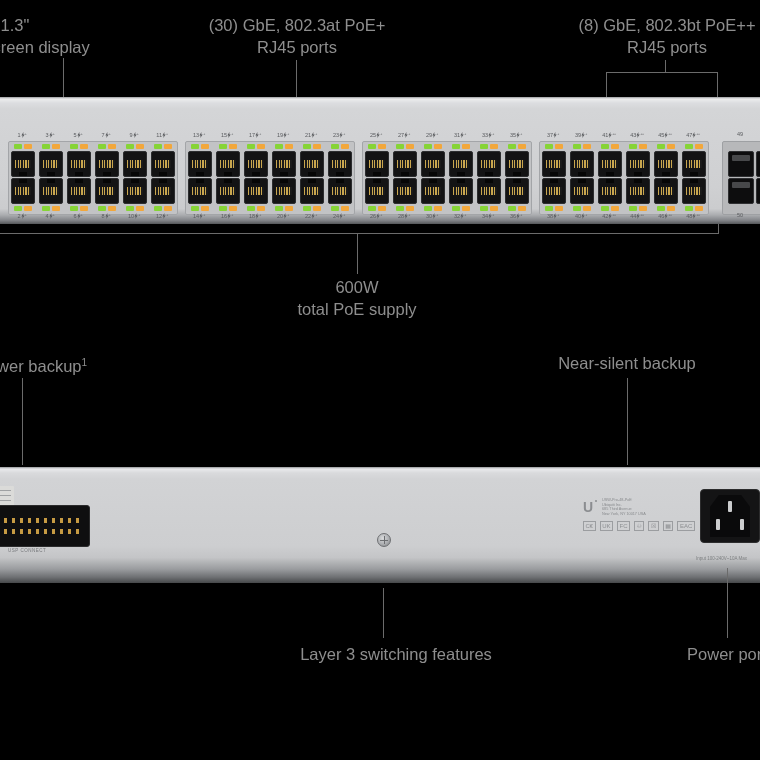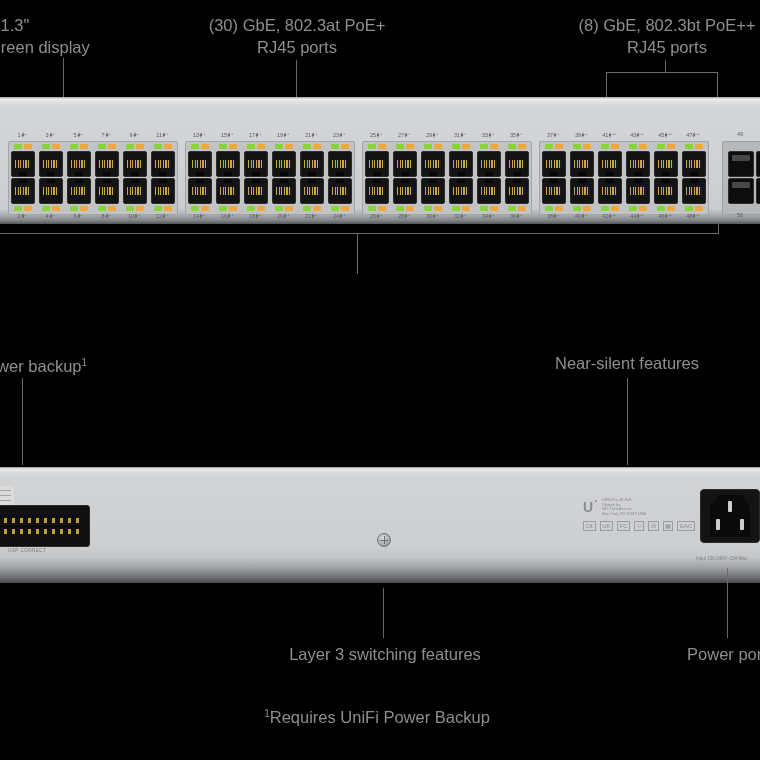--- a/index.html
+++ b/index.html
@@ -731,26 +731,30 @@
     <div class="sfp-cage" style="left:33px;top:9px;"></div>
     <div class="sfp-cage" style="left:33px;top:36px;"></div>
   </div>
   <div class="sfp-label" style="left:727px;top:131px;">49</div>
   <div class="sfp-label" style="left:727px;top:212px;">50</div>
 
   <div class="cline v" style="left:718px;top:224px;height:9px;"></div>
   <div class="cline h" style="left:0;top:233px;width:719px;"></div>
   <div class="cline v" style="left:357px;top:233px;height:41px;"></div>
 
+  <div class="callout" style="left:257px;top:276px;width:200px;">
+    <div>600W</div>
+    <div>total PoE supply</div>
+  </div>
 
   <div class="callout" style="left:-43px;top:352px;width:150px;white-space:nowrap;">
     <span>Power backup</span><span class="sup">1</span>
   </div>
   <div class="callout" style="left:527px;top:352px;width:200px;">
-    <span>Near-silent features</span>
+    <span>Near-silent backup</span>
   </div>
   <div class="cline v" style="left:22px;top:378px;height:87px;"></div>
   <div class="cline v" style="left:627px;top:378px;height:87px;"></div>
 
   <div id="back-chassis" class="chassis"></div>
 
   <div id="back-sticker">
       <i></i>
       <i></i>
       <i></i>
@@ -808,24 +812,21 @@
       <div class="prong" id="prong-top"></div>
       <div class="prong" id="prong-left"></div>
       <div class="prong" id="prong-right"></div>
     </div>
   </div>
   <div id="inlet-label">Input 100-240V~10A Max</div>
 
   <div class="cline v" style="left:383px;top:588px;height:50px;"></div>
   <div class="cline v" style="left:727px;top:568px;height:70px;"></div>
 
-  <div class="callout" style="left:245px;top:643px;width:280px;">
+  <div class="callout" style="left:256px;top:643px;width:280px;">
     <span>Layer 3 switching features</span>
   </div>
   <div class="callout" style="left:657px;top:643px;width:140px;white-space:nowrap;">
     <span>Power port</span>
   </div>
 
-  <div class="callout" style="left:197px;top:703px;width:360px;">
-    <span class="sup">1</span><span>Requires UniFi Power Backup</span>
-  </div>
 
 </div>
 
 </body></html>

